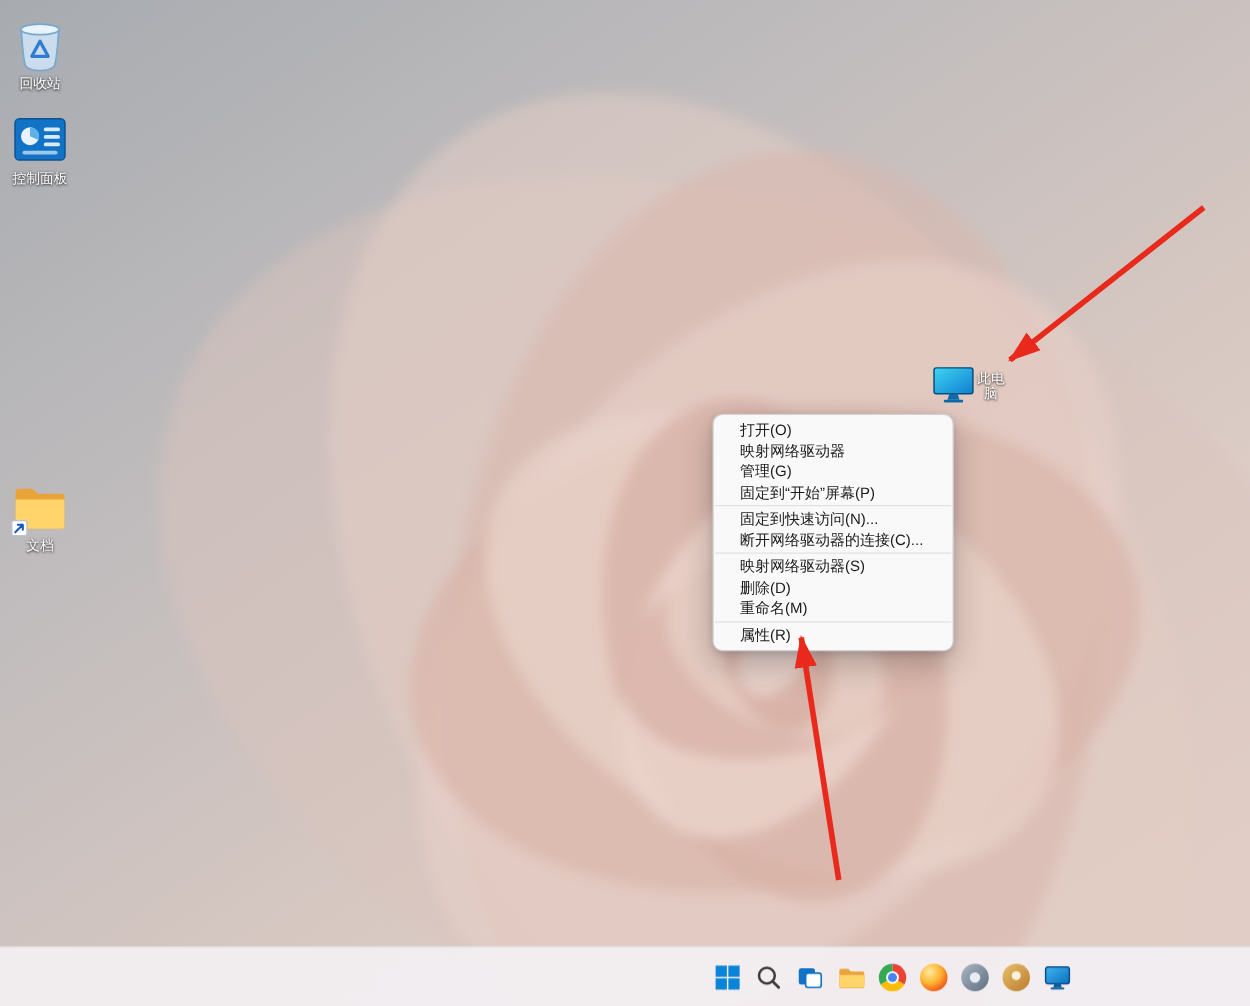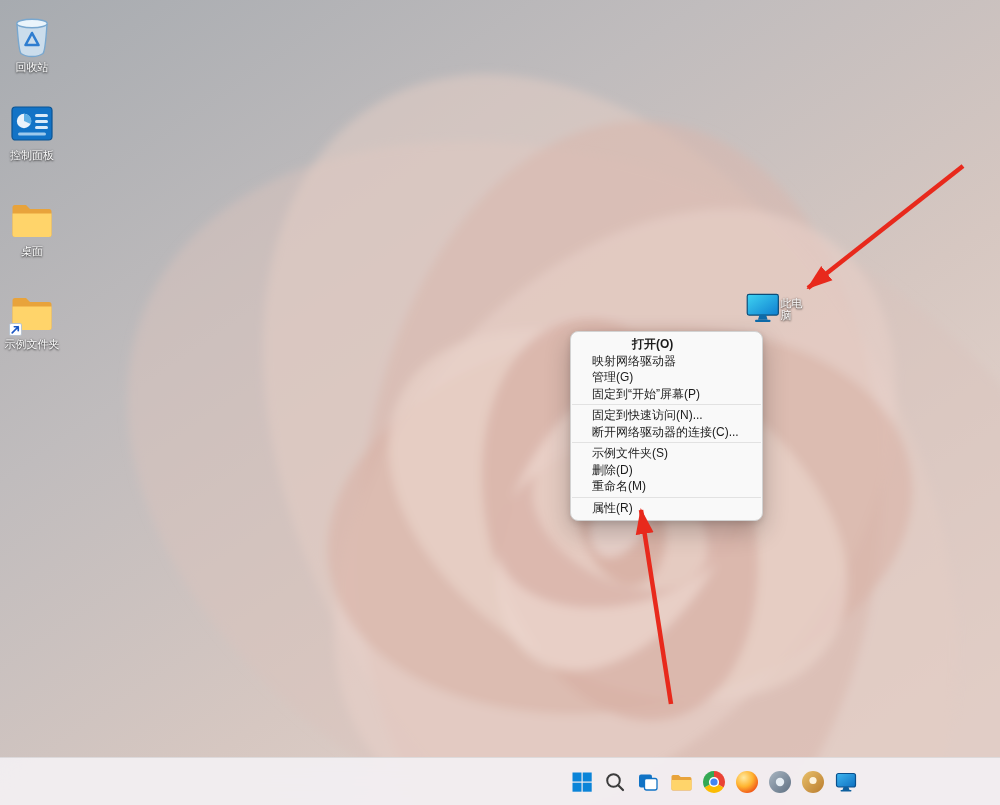--- a/index.html
+++ b/index.html
@@ -5,37 +5,37 @@
   * { margin:0; padding:0; box-sizing:border-box; }
   html,body { width:1000px; height:805px; overflow:hidden; }
   body { position:relative; font-family:"Liberation Sans", sans-serif; background:#b9bcc0; }
 
   .wallpaper { position:absolute; inset:0; z-index:0; }
 
   
   .desktop-icon { position:absolute; left:1px; width:62px; display:flex; flex-direction:column; align-items:center; z-index:10; cursor:default; }
   .desktop-icon .ico { width:48px; height:48px; position:relative; display:block; }
   .desktop-icon .ico svg { width:100%; height:100%; display:block; }
-  .icon-label { margin-top:1px; font-size:11px; line-height:12px; color:#ffffff; text-align:left;
+  .icon-label { margin-top:1px; font-size:11px; line-height:12px; color:#ffffff; text-align:center;
                 text-shadow:0 1px 2px rgba(0,0,0,.70), 0 0 2px rgba(0,0,0,.45); }
   .shortcut-badge { position:absolute; left:1px; bottom:1px; width:13px; height:13px; background:#ffffff;
                     border:1px solid #b9c4d0; border-radius:2px; display:flex; align-items:center; justify-content:center; }
   .shortcut-badge svg { width:9px; height:9px; }
 
   .this-pc { position:absolute; left:745px; top:285px; width:60px; display:flex; flex-direction:row; align-items:center; z-index:10; }
   .this-pc .ico { width:48px; height:46px; }
   .this-pc .ico svg { width:100%; height:100%; display:block; }
 
   
   .context-menu { position:absolute; left:570px; top:331px; width:193px; z-index:30;
                   background:#f9f9f9; border:1px solid #d2d2d2; border-radius:8px;
                   box-shadow:0 10px 26px rgba(0,0,0,.24), 0 2px 6px rgba(0,0,0,.12);
                   padding:4px 0; }
   .menu-item { padding:2px 8px 2px 21px; font-size:12px; line-height:12.5px; color:#1b1b1b; white-space:nowrap; cursor:default; }
-  .menu-item.bold { font-weight:bold;margin-left:40px; }
+  .menu-item.bold { font-weight:normal; }
   .menu-sep { height:1px; background:#e2e2e2; margin:2px 1px; }
 
   
   .annotations { position:absolute; inset:0; z-index:60; pointer-events:none; }
 
   
   .taskbar { position:absolute; left:0; right:0; bottom:0; height:48px; z-index:40;
              background:rgba(243,240,243,0.92); backdrop-filter:blur(18px);
              border-top:1px solid rgba(110,110,110,0.15); }
   .tb-icons { position:absolute; left:566px; top:6px; display:flex; gap:1px; }
@@ -80,60 +80,51 @@
     <span class="ico">
       <svg viewBox="0 0 48 48">
         <path d="M9 12 C10 28 11 39 13 41.5 C18.5 45.5 29.5 45.5 35 41.5 C37 39 38 28 39 12" fill="#cfe4f4" fill-opacity="0.88" stroke="#78a7cf" stroke-width="1.4"></path>
         <ellipse cx="24" cy="11.5" rx="15.2" ry="4.2" fill="#eaf4fb" stroke="#78a7cf" stroke-width="1.4"></ellipse>
         <path d="M17.5 33 L24 21 L30.5 33 Z" fill="none" stroke="#2e7dd0" stroke-width="2.6" stroke-linejoin="round"></path>
       </svg>
     </span>
     <span class="icon-label">回收站</span>
   </div>
 
-  <div class="desktop-icon" style="top:100px">
+  <div class="desktop-icon" style="top:88px">
     <span class="ico">
       <svg viewBox="0 0 48 48">
         <rect x="4" y="7" width="40" height="33" rx="3.5" fill="#1273c6" stroke="#0b5494" stroke-width="1.2"></rect>
         <circle cx="16" cy="21" r="7.2" fill="#eaf3fb"></circle>
         <path d="M16 21 L16 13.8 A7.2 7.2 0 0 1 22.7 24 Z" fill="#5fb0e6"></path>
         <rect x="27" y="14" width="13" height="3" rx="1.5" fill="#d9eaf8"></rect>
         <rect x="27" y="20" width="13" height="3" rx="1.5" fill="#d9eaf8"></rect>
         <rect x="27" y="26" width="13" height="3" rx="1.5" fill="#d9eaf8"></rect>
         <rect x="10" y="32.5" width="28" height="3" rx="1.5" fill="#9cc9ec"></rect>
       </svg>
     </span>
     <span class="icon-label">控制面板</span>
   </div>
 
-  <div class="desktop-icon" style="top:196px">
-    <span class="ico">
-      <svg viewBox="0 0 48 48">
-        <path d="M4.5 11.5 q0-2.5 2.5-2.5 h11 l4 4 h19 q2.5 0 2.5 2.5 v23 q0 2.5-2.5 2.5 h-34 q-2.5 0-2.5-2.5 z" fill="#e8a33b"></path>
-        <path d="M4.5 17.5 h39 v21 q0 2.5-2.5 2.5 h-34 q-2.5 0-2.5-2.5 z" fill="#ffd46a"></path>
-      </svg>
-    </span>
-    <span class="icon-label">桌面</span>
-  </div>
-
-  <div class="desktop-icon" style="top:289px">
+
+
+  <div class="desktop-icon" style="top:382px">
     <span class="ico">
       <svg viewBox="0 0 48 48">
         <path d="M4.5 11.5 q0-2.5 2.5-2.5 h11 l4 4 h19 q2.5 0 2.5 2.5 v23 q0 2.5-2.5 2.5 h-34 q-2.5 0-2.5-2.5 z" fill="#e8a33b"></path>
         <path d="M4.5 17.5 h39 v21 q0 2.5-2.5 2.5 h-34 q-2.5 0-2.5-2.5 z" fill="#ffd46a"></path>
       </svg>
       <span class="shortcut-badge">
         <svg viewBox="0 0 10 10">
             <path d="M2 8 L7.5 2.5 M7.5 2.5 h-3.6 M7.5 2.5 v3.6" stroke="#1a56c4" stroke-width="1.5" fill="none" stroke-linecap="round"></path>
           </svg>
       </span>
     </span>
-    <span class="icon-label">示例文件夹</span>
-  </div>
-
+    <span class="icon-label">文档</span>
+  </div>
 
   <div class="this-pc">
     <span class="ico">
       <svg viewBox="0 0 48 46">
         <defs>
           <linearGradient id="pcGrad" x1="0" y1="0" x2="1" y2="1">
             <stop offset="0" stop-color="#3fd4f2"></stop>
             <stop offset="1" stop-color="#0f7fd0"></stop>
           </linearGradient>
         </defs>
@@ -147,21 +138,21 @@
 
   <div class="context-menu">
     <div class="menu-item bold">打开(O)</div>
     <div class="menu-item">映射网络驱动器</div>
     <div class="menu-item">管理(G)</div>
     <div class="menu-item">固定到“开始”屏幕(P)</div>
     <div class="menu-sep"></div>
     <div class="menu-item">固定到快速访问(N)...</div>
     <div class="menu-item">断开网络驱动器的连接(C)...</div>
     <div class="menu-sep"></div>
-    <div class="menu-item">示例文件夹(S)</div>
+    <div class="menu-item">映射网络驱动器(S)</div>
     <div class="menu-item">删除(D)</div>
     <div class="menu-item">重命名(M)</div>
     <div class="menu-sep"></div>
     <div class="menu-item">属性(R)</div>
   </div>
 
   <svg class="annotations" viewBox="0 0 1000 805">
     <defs>
       <marker id="ah" viewBox="0 0 26 20" markerWidth="26" markerHeight="20" markerUnits="userSpaceOnUse" refX="24" refY="10" orient="auto">
         <path d="M0,1 L26,10 L0,19 Z" fill="#e8291c"></path>

